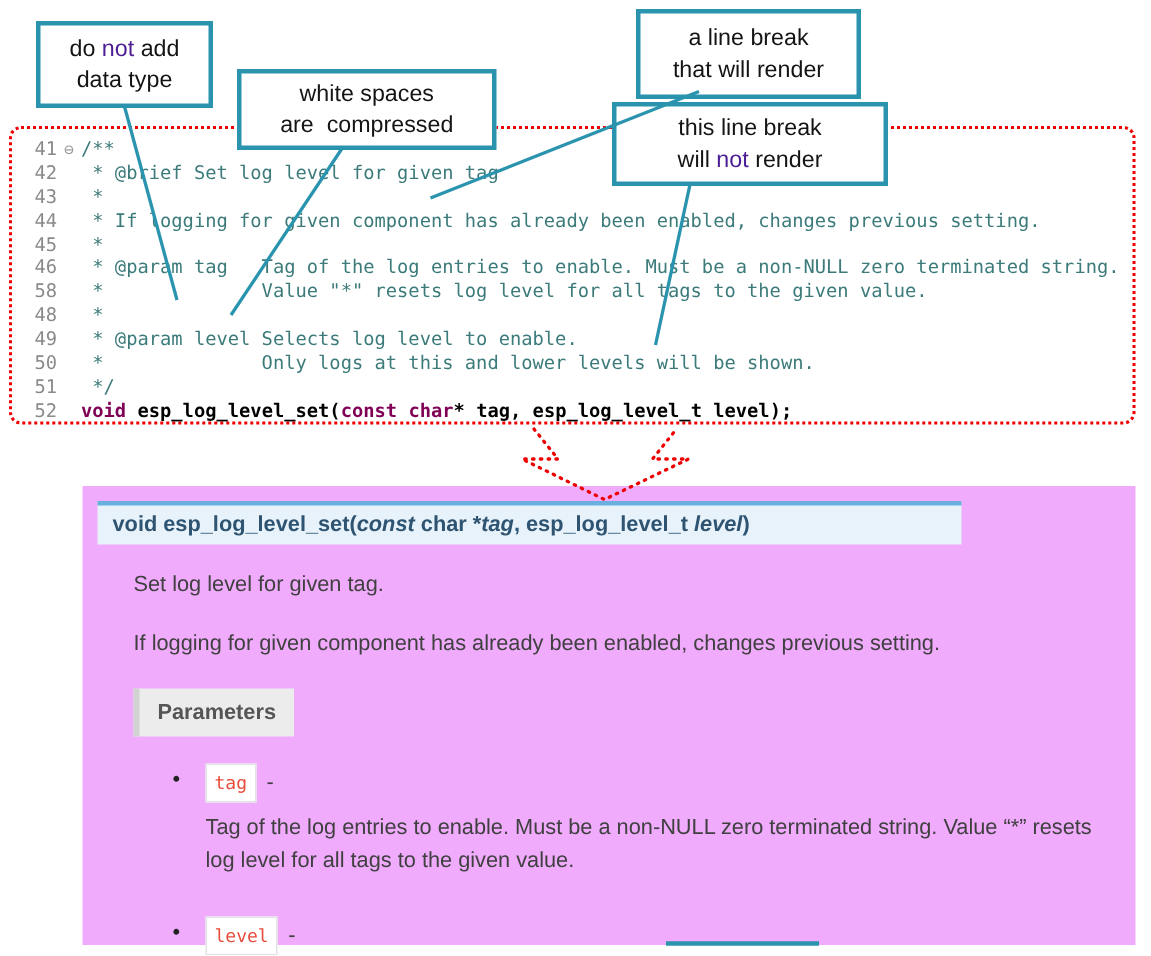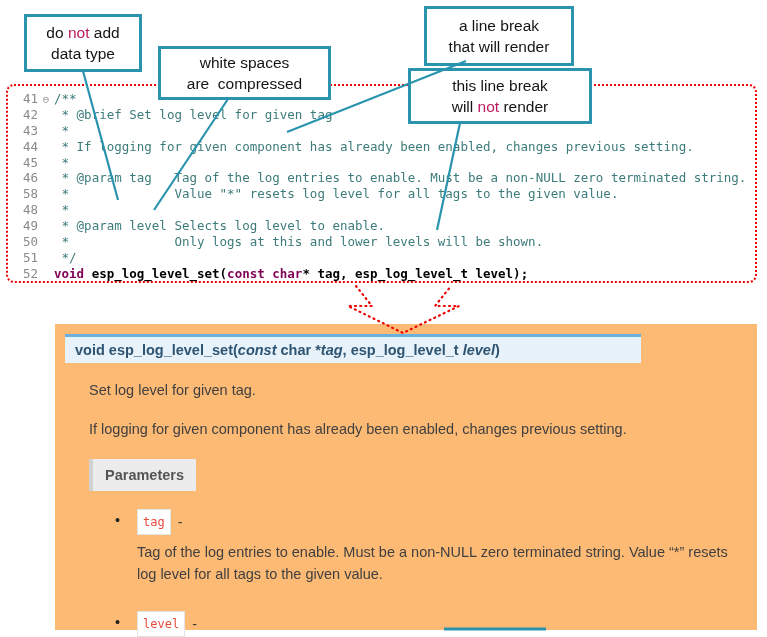--- a/index.html
+++ b/index.html
@@ -7,37 +7,37 @@
   .canvas { position:relative; width:767px; height:637px; background:#fff; overflow:hidden; }
 
   
   .overlay { position:absolute; left:0; top:0; width:767px; height:637px; z-index:4; pointer-events:none; }
 
   
   .callout { position:absolute; z-index:2; background:#fff; border:3px solid #2a93ae;
              display:flex; flex-direction:column; justify-content:center; align-items:center;
              font-size:15.5px; color:#141414; text-align:center; }
   .co-line { white-space:pre; line-height:21px; }
-  .red { color:#be185d; }
+  .red { color:#4c1d95; }
 
   
   .codebox { position:absolute; left:6px; top:84px; width:751px; height:199px; z-index:1;
              background:#fff; border:2px dotted #ee0000; border-radius:8px; padding:5px 0 0 4px;
              font-family:"DejaVu Sans Mono","Liberation Mono",monospace; font-size:12.5px; }
   .code-line { white-space:pre; height:15.9px; line-height:15.9px; }
   .ln { display:inline-block; width:26px; text-align:right; color:#8a8a8a; }
   .fold { display:inline-block; width:16px; text-align:center; color:#9a9a9a; font-size:11px; }
   .comment { color:#3d7b7b; }
   .kw { color:#7f0055; font-weight:bold; }
   .fn { color:#000; font-weight:bold; }
   .plain-b { color:#000; font-weight:bold; }
 
   
   .docpanel { position:absolute; left:55px; top:324px; width:702px; height:306px; z-index:1;
-              background:#fdba74; color:#404040; font-size:14.5px; }
+              background:#f0abfc; color:#404040; font-size:14.5px; }
   .sig { margin:10px 0 0 10px; width:576px; background:#e7f2fa; border-top:3px solid #6ab0de;
          padding:5px 10px; font-size:14.5px; font-weight:bold; color:#2e5472; white-space:pre; }
   .sg-i { font-style:italic; }
   .docbody { padding:16px 28px 0 34px; line-height:22px; }
   .docp { margin-bottom:17px; }
   .params-label { display:inline-block; background:#ececec; border-left:4px solid #d2d2d2;
                   padding:5px 12px; font-weight:bold; color:#555; margin:2px 0 18px 0; }
   .param-list { margin-left:26px; }
   .param-item { display:flex; margin-bottom:26px; }
   .bullet { width:22px; color:#222; flex:0 0 22px; }

